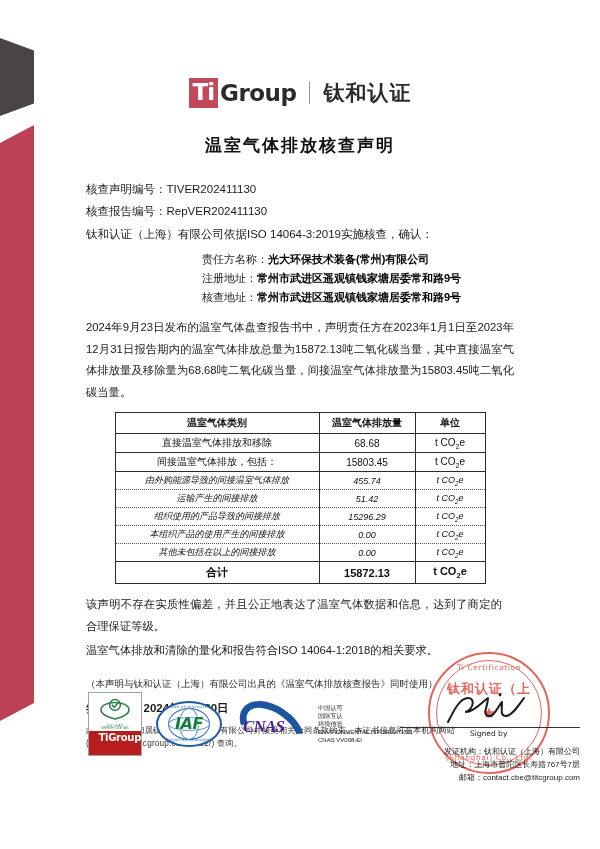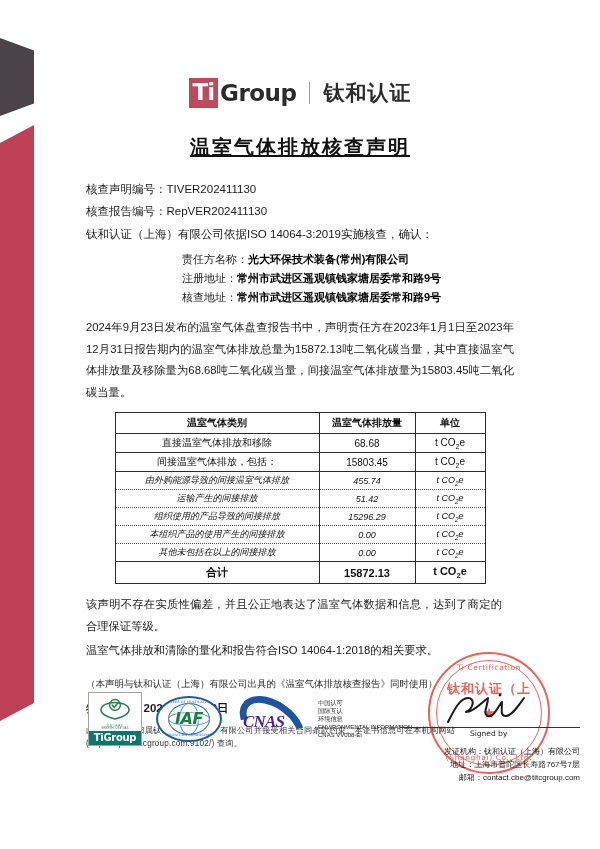--- a/index.html
+++ b/index.html
@@ -75,25 +75,24 @@
     font-weight: bold;
     font-size: 21px;
     letter-spacing: 1px;
   }
 
   
   .doc-title {
     position: absolute;
     left: 0; right: 0; top: 134px;
     text-align: center;
-    font-size: 20px;
+    font-size: 17px;
     font-weight: bold;
     letter-spacing: 2px;
     color: #111;
-    text-decoration: underline;
   }
 
   
   .body-block {
     position: absolute;
     left: 86px;
     top: 178px;
     width: 428px;
   }
   .field-line {
@@ -111,21 +110,21 @@
 
   .party-block {
     margin-top: 5px;
     padding-left: 96px;
   }
   .party-row {
     font-size: 11px;
     line-height: 19px;
     white-space: nowrap;
   }
-  .party-label { color: #1a1a1a; }
+  .party-label { color: #1a1a1a; margin-left: 20px; }
   .party-value { font-weight: bold; color: #000; }
 
   .para {
     font-size: 11.3px;
     line-height: 21.5px;
     text-align: justify;
     margin-top: 10px;
     color: #1a1a1a;
   }
 
@@ -222,27 +221,28 @@
     left: 50%; top: 2px;
     transform: translateX(-50%);
   }
   .ghg-tiny {
     font-size: 2.6px;
     color: #2f7d4f;
     line-height: 3.4px;
     letter-spacing: 0.2px;
   }
   .ghg-band {
-    background: #0f766e;
+    background: #b91c1c;
     color: #fff;
     font-size: 10px;
     font-weight: bold;
     letter-spacing: -0.3px;
-    padding: 1px 0 2px 0;
-    font-family: "DejaVu Sans", sans-serif;
+    padding: 1px 0 12px 0;
+    font-family: "DejaVu Sans", sans-serif;
+    text-align: right;
   }
   
   .iaf {
     width: 62px; height: 42px;
     border: 2.4px solid #1c5ba6;
     border-radius: 50%;
     position: relative;
     display: flex;
     align-items: center;
     justify-content: center;

